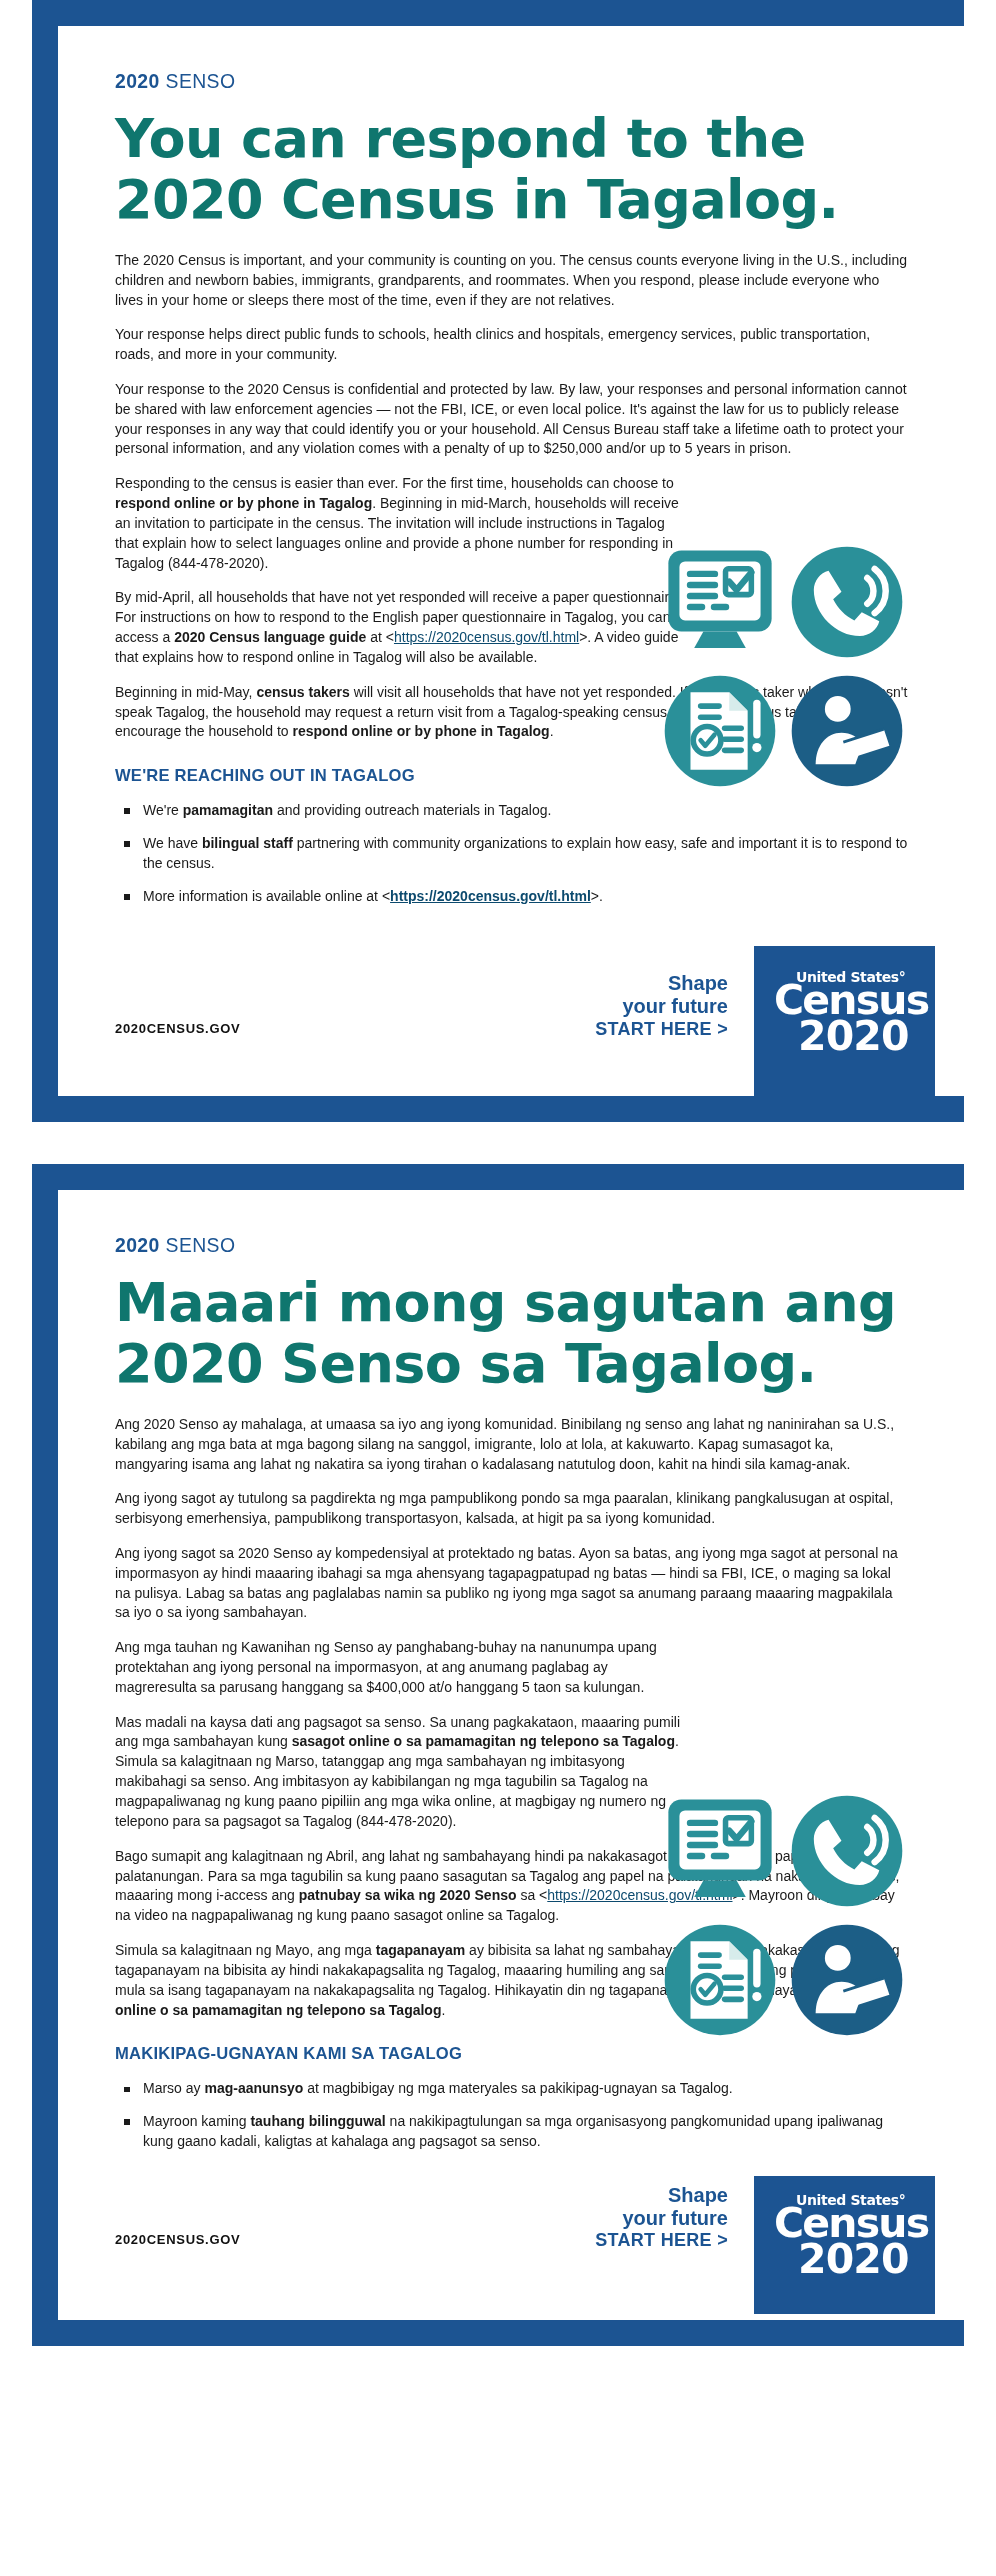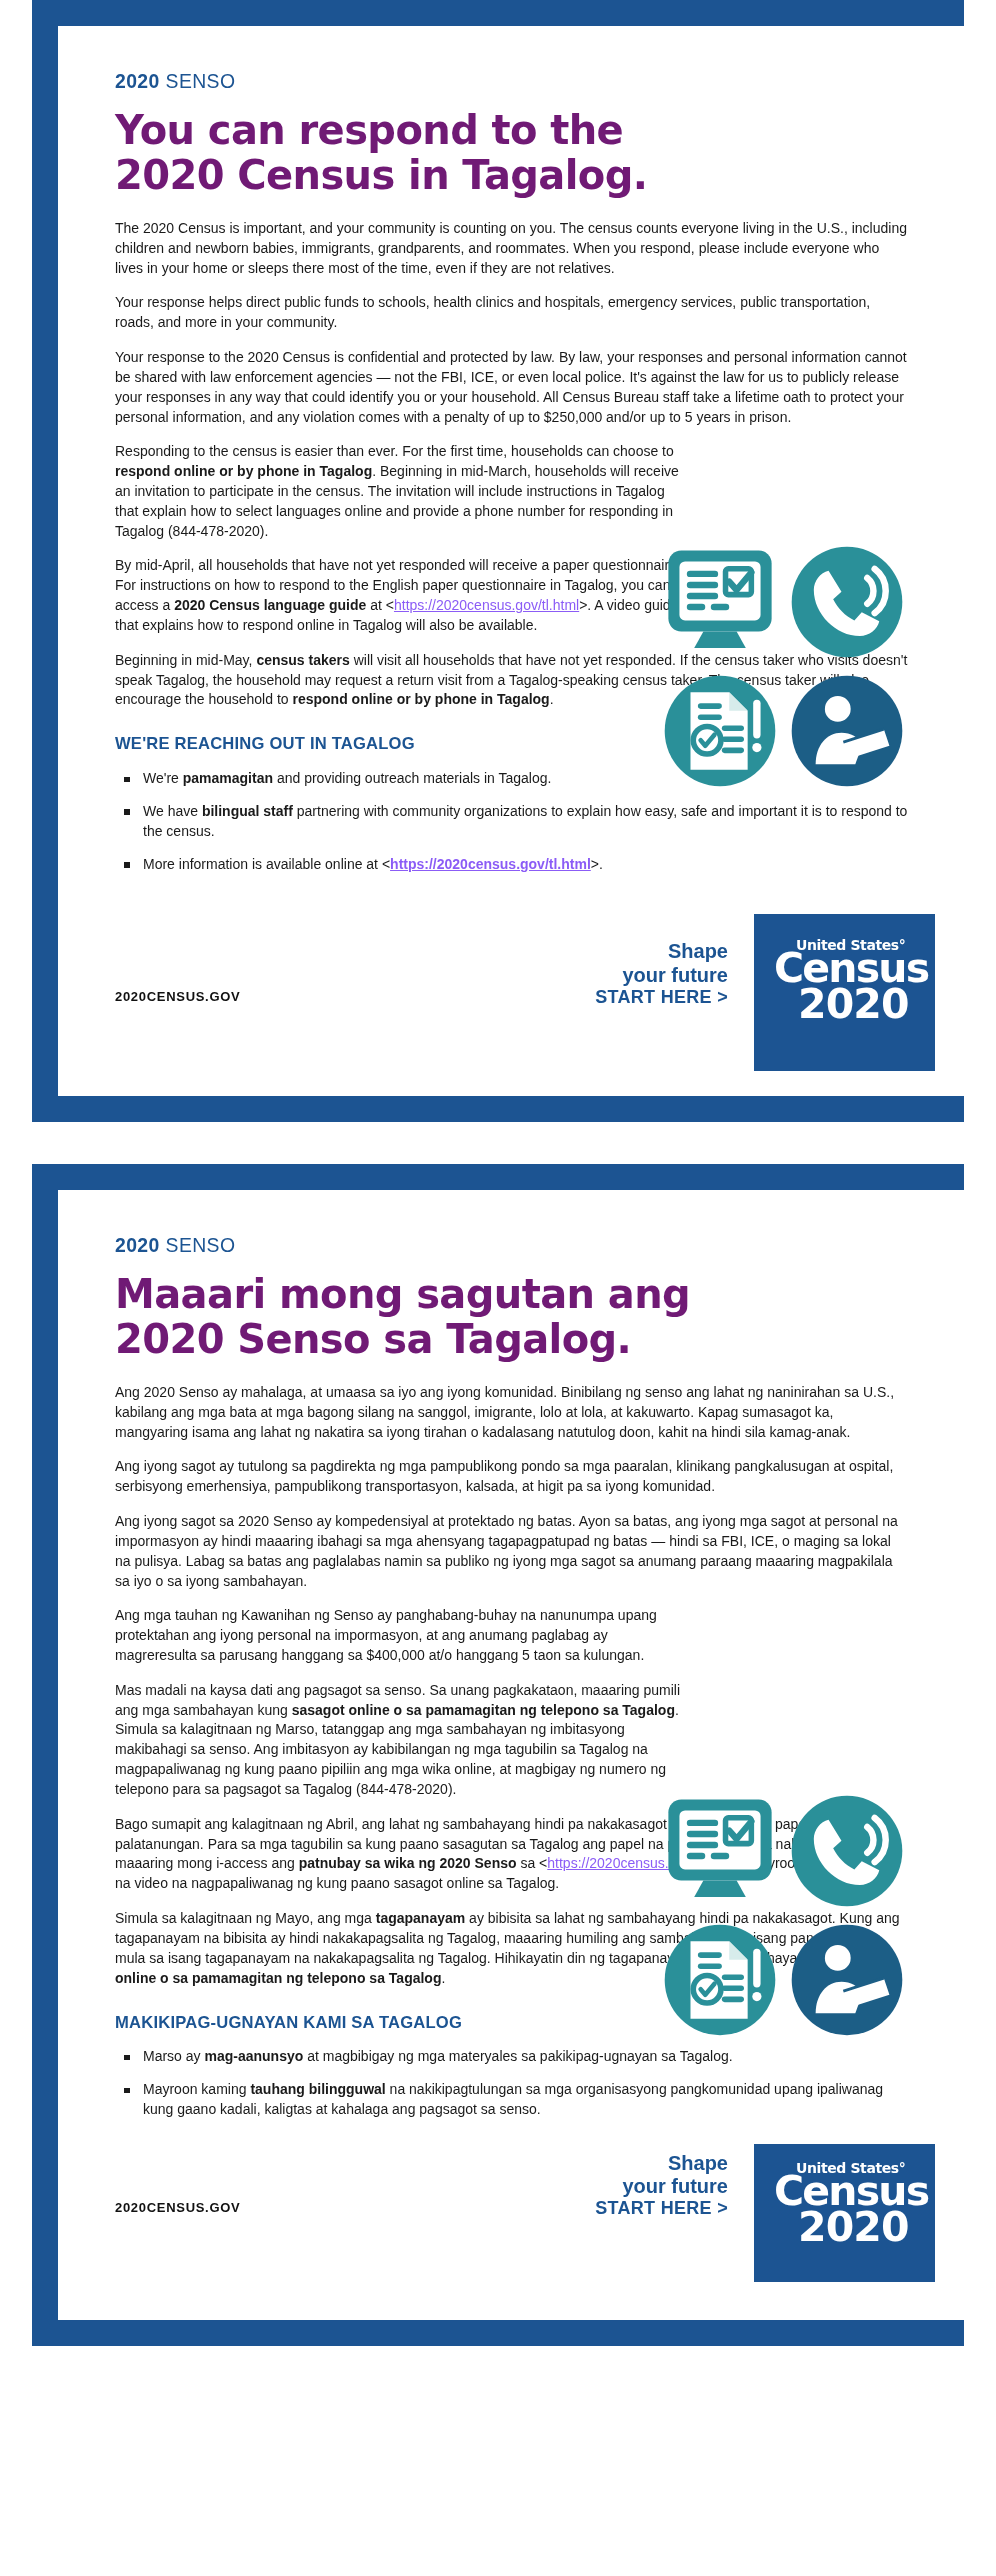--- a/index.html
+++ b/index.html
@@ -42,38 +42,38 @@
     font-size: 19.4px;
     letter-spacing: 0.4px;
     color: #1c5492;
     margin: 0 0 14.8px 0;
   }
   .eyebrow b { font-weight: 700; }
   .eyebrow span { font-weight: 400; }
 
   h1.headline {
     font-family: "DejaVu Sans", sans-serif;
-    font-size: 40px;
+    font-size: 54px;
     line-height: 1.14;
     font-weight: 700;
-    color: #701a75;
+    color: #0f766e;
     margin: 0 0 20px 0;
     letter-spacing: -0.6px;
   }
 
   p.body {
     font-size: 14px;
     line-height: 1.42;
     color: #1a1a1a;
     margin: 0 0 14.8px 0;
     text-align: left;
   }
   p.body b { font-weight: 700; }
   a.link {
-    color: #8b5cf6;
+    color: #0c4a6e;
     text-decoration: underline;
   }
   a.link.bold { font-weight: 700; }
 
   h2.section {
     font-size: 16.6px;
     font-weight: 700;
     color: #1c5492;
     letter-spacing: 0.2px;
     margin: 24px 0 14.8px 0;

